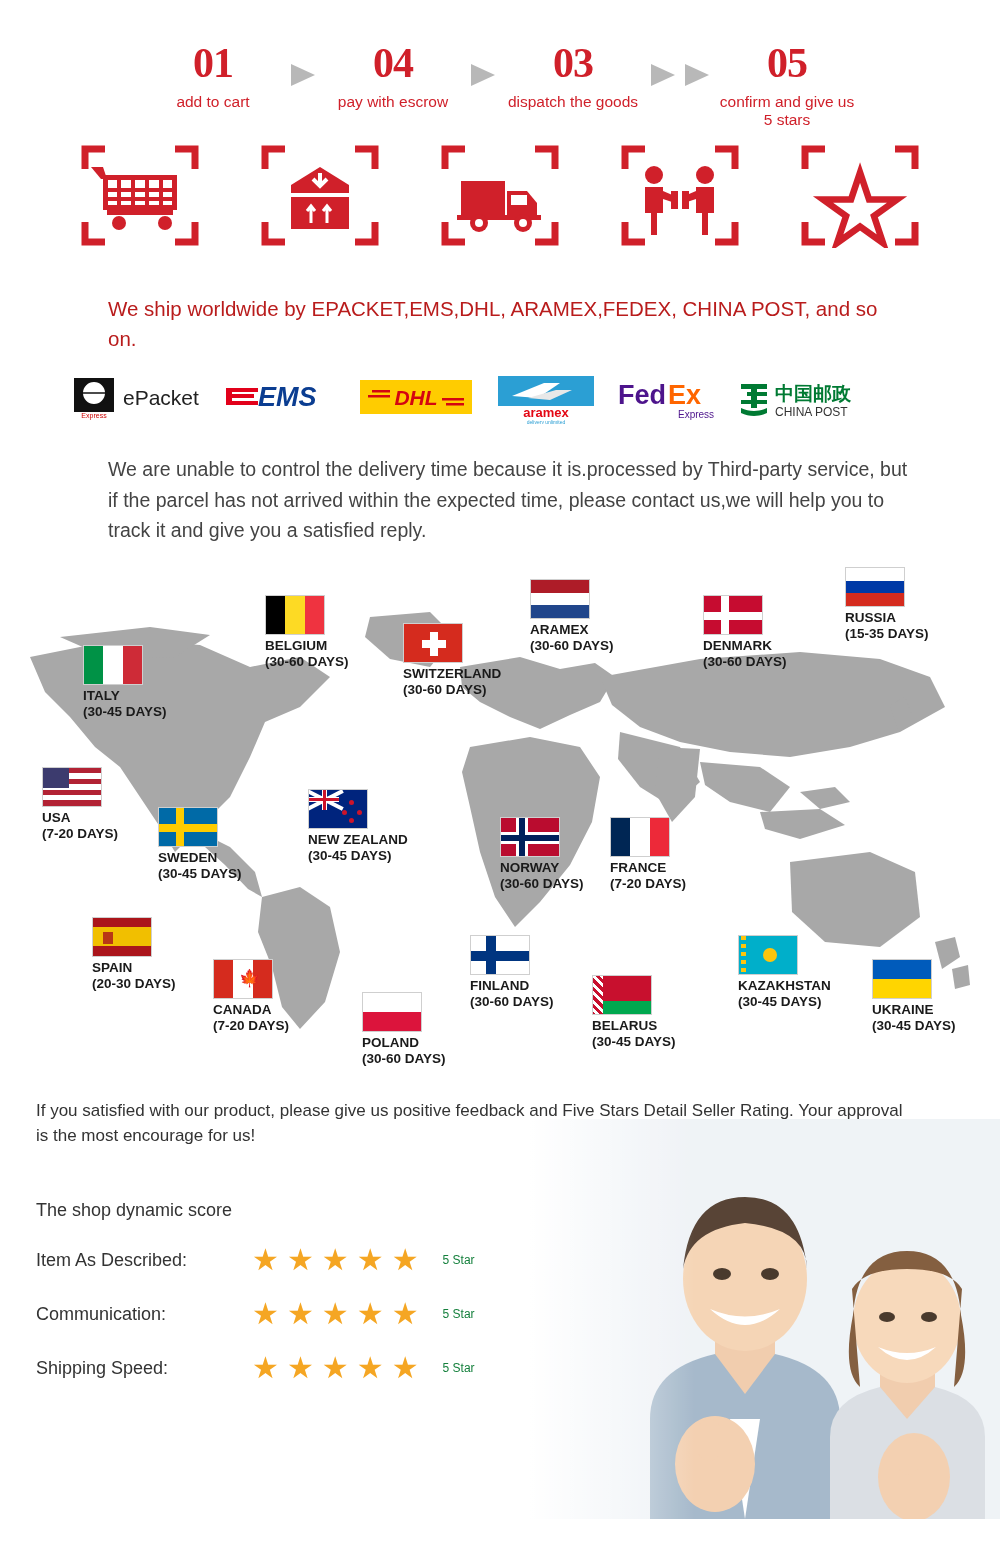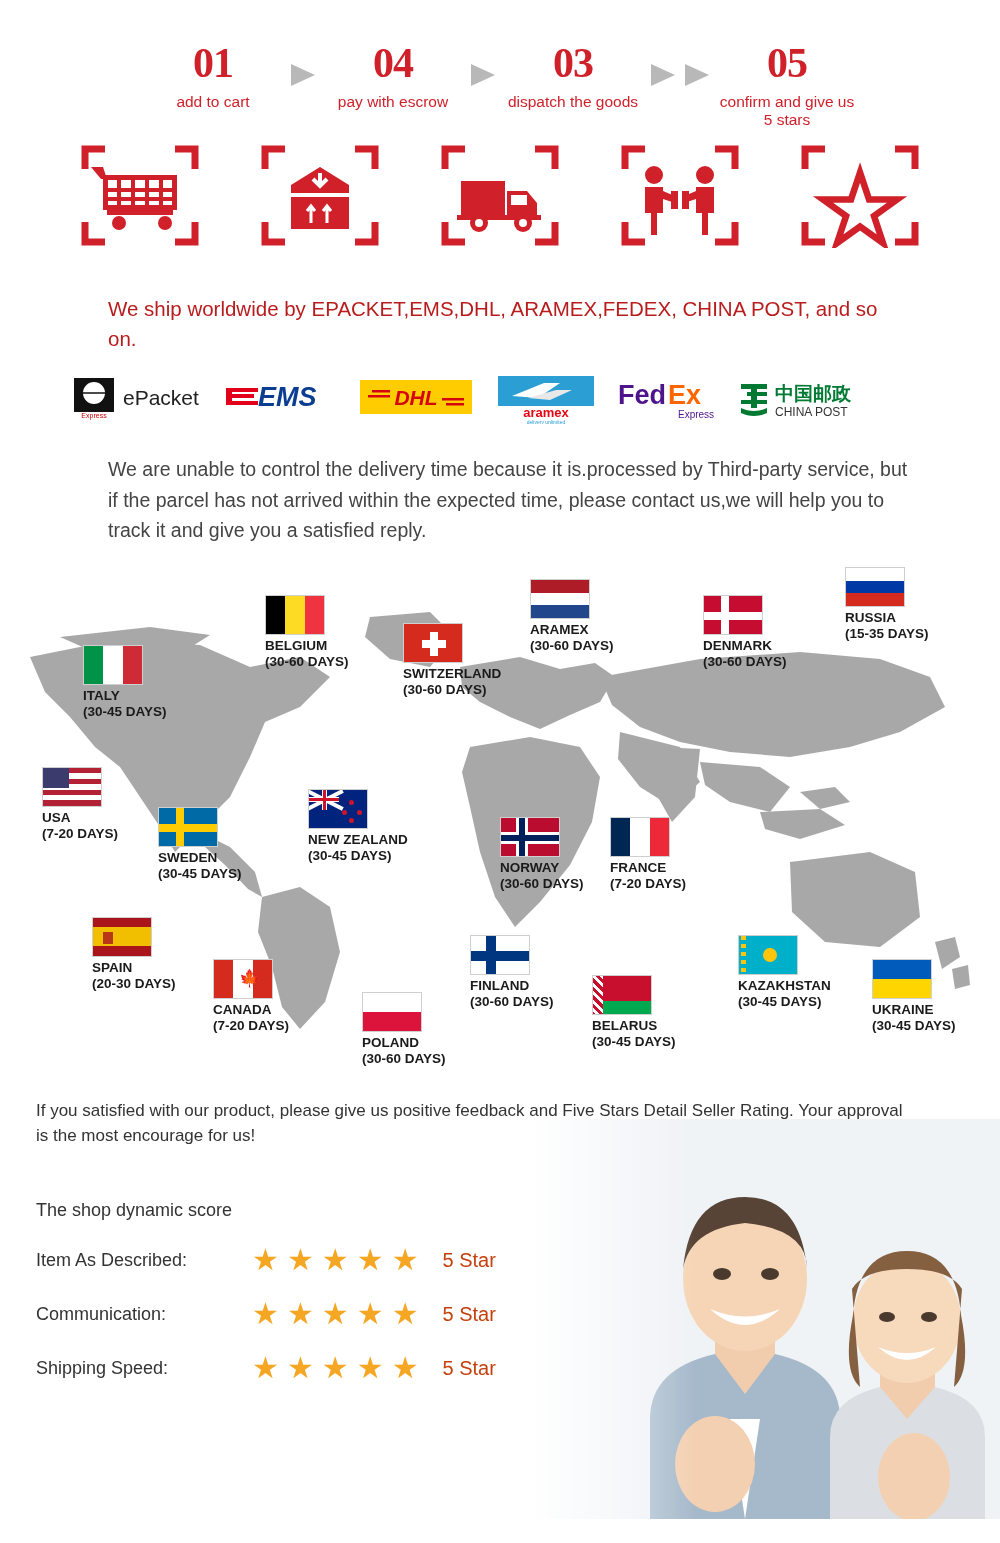--- a/index.html
+++ b/index.html
@@ -171,22 +171,22 @@
   }
   .rating-label {
     width: 216px;
     font-size: 18px;
     color: #333;
   }
   .stars { display: flex; gap: 8px; }
   .star-glyph { font-size: 30px; color: #f5a623; line-height: 1; }
   .rating-val {
     margin-left: 24px;
-    font-size: 20px;
-    color: #c2410c;
+    font-size: 12px;
+    color: #15803d;
   }
 
   .people {
     position: absolute;
     right: 0; bottom: 0;
     width: 470px; height: 400px;
     pointer-events: none;
     opacity: 0.92;
   }
 </style>

